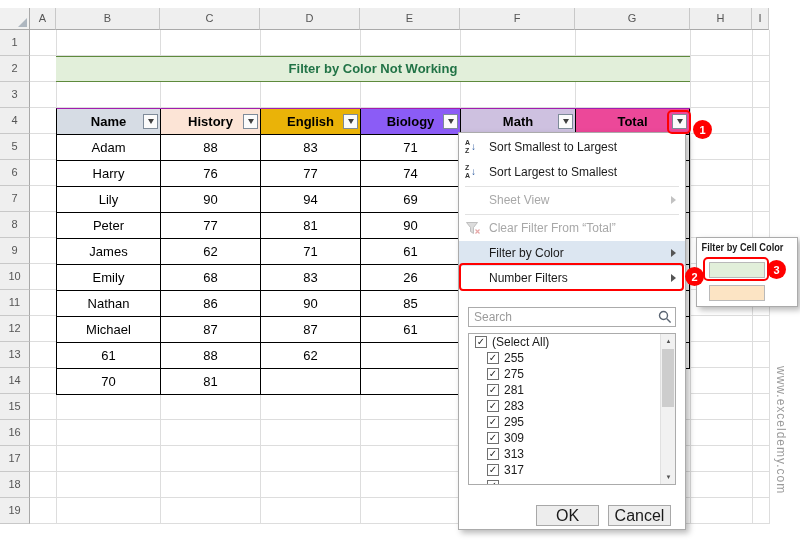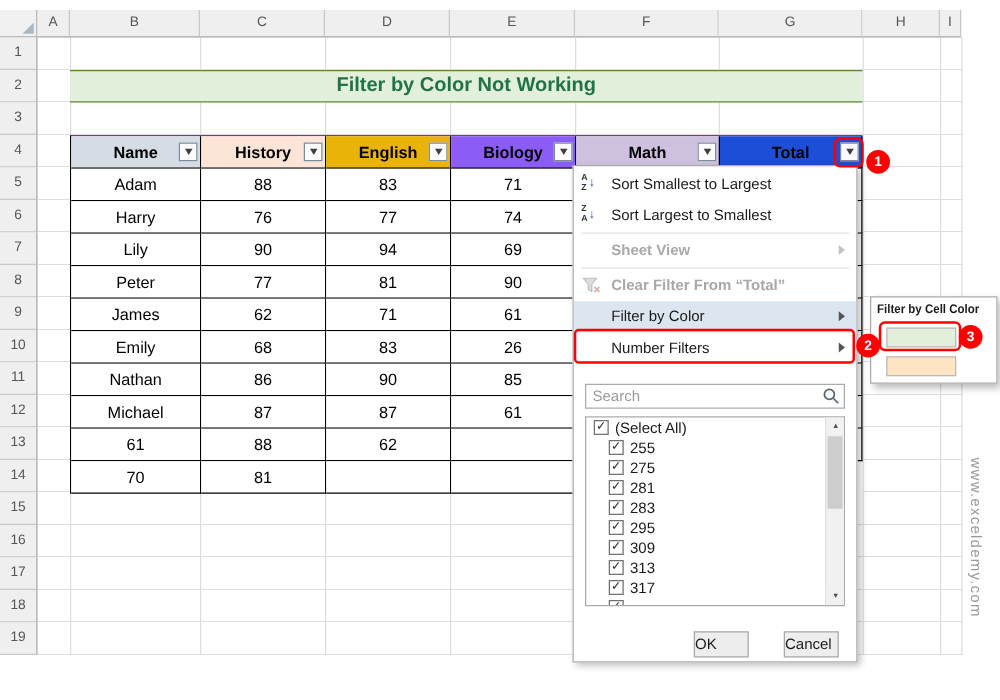--- a/index.html
+++ b/index.html
@@ -8,53 +8,53 @@
 
   
   .corner { position:absolute; left:0; top:8px; width:30px; height:22px; background:#F1F1F1; border-right:1px solid #A9A9A9; border-bottom:1px solid #A9A9A9; }
   .corner .tri-corner { position:absolute; right:2px; bottom:2px; width:0; height:0; border-bottom:9px solid #AEB7C0; border-left:9px solid transparent; }
   .colhead { position:absolute; top:8px; height:22px; background:#EFEFEF; border-right:1px solid #C8C8C8; border-bottom:1px solid #A9A9A9; text-align:center; line-height:21px; font-size:11px; color:#555; }
   .rowhead { position:absolute; left:0; width:30px; height:26px; background:#EFEFEF; border-right:1px solid #A9A9A9; border-bottom:1px solid #C8C8C8; text-align:center; line-height:25px; font-size:11px; color:#555; }
   .hlines { position:absolute; left:30px; top:30px; width:740px; height:494px; background:repeating-linear-gradient(to bottom, transparent 0 25px, #DDDDDD 25px 26px); }
   .vline  { position:absolute; top:30px; height:494px; width:1px; background:#DDDDDD; }
 
   
-  .banner { position:absolute; left:56px; top:56px; width:634px; height:26px; border-top:1px solid #5E8A3C; border-bottom:1px solid #5E8A3C; text-align:center; line-height:24px; font-size:16px; font-weight:bold; color:#217346; z-index:1; }
+  .banner { position:absolute; left:56px; top:56px; width:634px; height:26px; border-top:1px solid #5E8A3C; border-bottom:1px solid #5E8A3C; text-align:center; line-height:24px; font-size:13px; font-weight:bold; color:#217346; z-index:1; }
 
   
   .tbl { position:absolute; left:56px; top:108px; display:grid; grid-template-columns:104px 100px 100px 100px 115px 114px; grid-auto-rows:26px; border-top:1px solid #a21caf; border-left:1px solid #000; z-index:2; background:#fff; }
   .hcell { position:relative; border-right:1px solid #000; border-bottom:1px solid #000; font-weight:bold; font-size:13px; text-align:center; line-height:25px; color:#000; }
   .dcell { position:relative; border-right:1px solid #000; border-bottom:1px solid #000; font-size:13px; text-align:center; line-height:25px; color:#000; background:#fff; }
   .fbtn { position:absolute; right:2px; top:5px; width:15px; height:15px; background:#FBFBFB; border:1px solid #7E8B99; display:flex; align-items:center; justify-content:center; }
   .tri { width:0; height:0; border-left:3.5px solid transparent; border-right:3.5px solid transparent; border-top:5px solid #3F3F3F; }
 
   
   .menu { position:absolute; left:458px; top:132px; width:228px; height:398px; background:#fff; border:1px solid #ABABAB; box-shadow:3px 3px 6px rgba(0,0,0,.28); z-index:10; padding-top:2px; }
   .mi { position:relative; height:25px; line-height:25px; padding-left:30px; font-size:12px; color:#1A1A1A; white-space:nowrap; }
-  .mi.disabled { color:#A8A8A8;font-weight:bold; }
+  .mi.disabled { color:#A8A8A8; }
   .sep { height:1px; background:#E2E2E2; margin:1px 6px; }
   .subarrow { position:absolute; right:9px; top:8px; width:0; height:0; border-top:4px solid transparent; border-bottom:4px solid transparent; border-left:5px solid #555; }
   .mi.disabled .subarrow { border-left-color:#C2C2C2; }
   .sort-icon { position:absolute; left:6px; top:4px; display:flex; }
   .sort-icon .sl { font-size:7px; line-height:8px; font-weight:bold; color:#333; }
   .sort-icon .sa { font-size:10px; color:#2E5B9F; margin-left:1px; line-height:16px; }
   .funnel-icon { position:absolute; left:7px; top:6px; }
   .searchwrap { position:relative; margin:16px 9px 0 9px; height:20px; }
   .search { width:100%; height:20px; border:1px solid #ABABAB; font-size:12px; padding:0 20px 0 5px; font-family:"Liberation Sans", sans-serif; color:#333; }
   .search::placeholder { color:#9B9B9B; }
   .mag { position:absolute; right:4px; top:3px; }
   .list { position:relative; margin:6px 9px 0 9px; height:152px; border:1px solid #ABABAB; overflow:hidden; background:#fff; }
   .lrow { display:flex; align-items:center; gap:5px; height:16px; font-size:12px; color:#1A1A1A; padding-left:6px; }
   .lrow.child { padding-left:18px; }
   .cb { width:12px; height:12px; border:1px solid #707070; background:#fff; display:inline-flex; align-items:center; justify-content:center; font-size:10px; line-height:10px; color:#1F1F1F; flex:none; }
   .sbar { position:absolute; right:0; top:0; width:15px; height:150px; background:#F1F1F1; border-left:1px solid #E0E0E0; }
   .sb-up, .sb-down { position:absolute; left:0; width:15px; height:14px; font-size:6px; color:#505050; display:flex; align-items:center; justify-content:center; background:#F1F1F1; }
   .sb-up { top:0; } .sb-down { bottom:0; }
   .sb-thumb { position:absolute; left:1px; right:1px; top:15px; height:58px; background:#CDCDCD; }
-  .btn { position:absolute; top:372px; width:44px; height:21px; background:#EDEDED; border:1px solid #A8A8A8; font-size:12px; font-family:"Liberation Sans", sans-serif; color:#1A1A1A; text-align:left; line-height:19px; }
+  .btn { position:absolute; top:372px; width:63px; height:21px; background:#EDEDED; border:1px solid #A8A8A8; font-size:16px; font-family:"Liberation Sans", sans-serif; color:#1A1A1A; text-align:center; line-height:19px; }
   .btn.ok { right:86px; } .btn.cancel { right:14px; }
 
   
   .submenu { position:absolute; left:696px; top:237px; width:102px; height:70px; background:#fff; border:1px solid #ABABAB; box-shadow:3px 3px 6px rgba(0,0,0,.28); z-index:12; }
   .subtitle { font-size:10px; font-weight:bold; color:#1A1A1A; padding:4px 0 0 5px; white-space:nowrap; transform:scaleX(.92); transform-origin:left; }
   .swatch { position:absolute; left:12px; width:56px; height:16px; border:1px solid #B9B9B9; }
   .sw1 { top:24px; } .sw2 { top:47px; }
 
   
   .redrect { position:absolute; border:2px solid #FF0000; border-radius:5px; z-index:20; }
@@ -142,21 +142,21 @@
       <span class="fbtn">
           <span class="tri"></span>
         </span>
     </div>
     <div class="hcell" style="background-color: rgb(206, 193, 224);">
       <span>Math</span>
       <span class="fbtn">
           <span class="tri"></span>
         </span>
     </div>
-    <div class="hcell" style="background-color: #1d4ed8;">
+    <div class="hcell" style="background-color: #ec4899;">
       <span>Total</span>
       <span class="fbtn">
           <span class="tri"></span>
         </span>
     </div>
 
     <div class="dcell">Adam</div>
     <div class="dcell">88</div>
     <div class="dcell">83</div>
     <div class="dcell">71</div>

